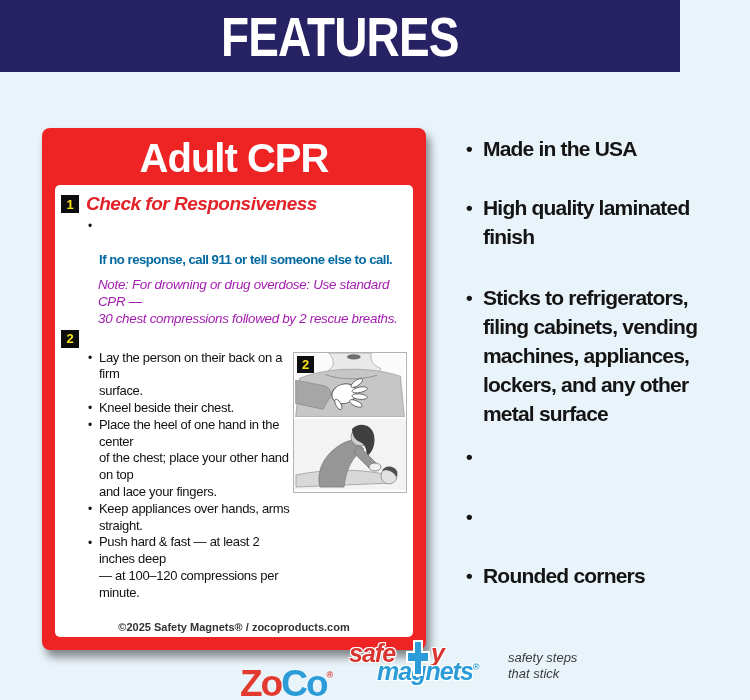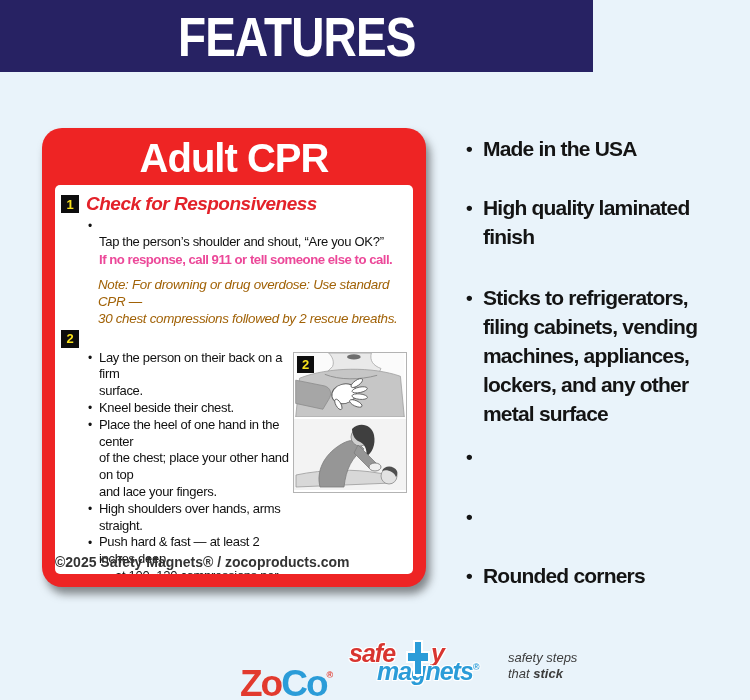--- a/index.html
+++ b/index.html
@@ -6,32 +6,32 @@
   html,body { width:750px; height:700px; overflow:hidden; }
   body {
     position:relative;
     background:#E9F3FA;
     font-family:"Liberation Sans", sans-serif;
     color:#141414;
   }
 
   
   .banner {
-    position:absolute; left:0; top:0; width:593px; height:72px;
+    position:absolute; left:0; top:0; width:680px; height:72px;
     background:#272263; display:flex; align-items:center; justify-content:center;
   }
   .banner-title {
     color:#ffffff; font-size:56px; font-weight:bold; letter-spacing:-1px;
     transform:scaleX(0.82); white-space:nowrap;
   }
 
   
   .card {
-    position:absolute; left:42px; top:128px; width:384px; height:459px;
-    background:#EE2424; border-radius:20px;
+    position:absolute; left:42px; top:128px; width:384px; height:522px;
+    background:#EE2424; border-radius:8px;
     box-shadow:4px 7px 9px rgba(25,25,25,0.5);
   }
   .card-title {
     height:57px; line-height:60px; text-align:center;
     color:#fff; font-size:40px; font-weight:bold; letter-spacing:-1px;
   }
   .panel {
     position:absolute; left:13px; right:13px; top:57px; bottom:13px;
     background:#fff; border-radius:5px; padding:5px 6px 4px 6px; overflow:hidden;
   }
@@ -42,38 +42,38 @@
     font-size:13px; font-weight:bold;
   }
   .sec-title { color:#E3222A; font-size:19px; font-weight:bold; letter-spacing:-0.5px; white-space:nowrap;font-style:italic; }
   .bullet-line {
     position:relative; padding-left:38px; font-size:13px; line-height:16.8px;
     letter-spacing:-0.3px; white-space:pre-line; color:#111;
   }
   .dot { position:absolute; left:27px; top:0.5px; font-size:12px; }
   .bold-line {
     padding-left:38px; font-weight:bold; font-size:13.2px; line-height:17px;
-    letter-spacing:-0.5px; white-space:nowrap; color:#ec4899;
+    letter-spacing:-0.5px; white-space:nowrap; color:#0369a1;
   }
   .note {
     padding-left:37px; font-style:italic; font-size:13.4px; line-height:17px;
-    letter-spacing:-0.3px; white-space:pre-line; margin:8px 0 0 0; color:#a16207;
+    letter-spacing:-0.3px; white-space:pre-line; margin:8px 0 0 0; color:#a21caf;
   }
   .sec2-row { display:flex; margin-top:1px; }
   .sec2-left { width:244px; }
   .img-box {
     position:relative; width:114px; height:141px; margin-top:2px;
     border:1px solid #b3b3b3; background:#fff; flex:0 0 114px;
   }
   .img-badge { position:absolute; left:3px; top:3px; z-index:2; width:17px; height:17px; }
   .illu { display:block; }
   .illu-top { border-bottom:2px solid #fff; }
   .fineprint {
-    position:absolute; left:0; right:0; bottom:4px; 
-    font-size:14px; font-weight:bold; color:#333; letter-spacing:0;
+    position:absolute; left:0; right:0; bottom:4px; text-align:center;
+    font-size:11px; font-weight:bold; color:#333; letter-spacing:0;
   }
 
   
   .features { position:absolute; left:466px; top:0; width:286px; height:700px; }
   .feat {
     position:absolute; padding-left:17px; width:284px;
     font-size:21px; font-weight:bold; color:#141414;
     line-height:29px; letter-spacing:-0.8px; white-space:pre-line;
   }
   .feat .dot2 { position:absolute; left:0; top:0; font-size:19px; }
@@ -93,56 +93,56 @@
   .sm-word { position:absolute; font-size:25px; font-weight:bold; letter-spacing:-1px; white-space:nowrap; }
   .sm-safe { left:0; top:-2px; color:#D83530; }
   .sm-y { left:82px; top:-2px; color:#D83530; }
   .sm-cross { position:absolute; left:57px; top:-1px; z-index:1; }
   .sm-magnets { left:28px; top:16px; color:#2B9CD8; }
   .sm-reg { font-size:9px; vertical-align:10px; letter-spacing:0; }
   .sm-tagline {
     position:absolute; left:508px; top:650px; width:110px; text-align:left;
     font-style:italic; font-size:13px; color:#3c3c3c; line-height:16px; white-space:pre-line;
   }
-  .sm-tagline b { font-weight:bold; }
+  .sm-tagline b { font-weight:normal; }
 </style>
 </head>
 <body>
 
 <div class="banner">
   <div class="banner-title">FEATURES</div>
 </div>
 
 <div class="card">
   <div class="card-title">Adult CPR</div>
   <div class="panel">
 
     <div class="sec-head">
       <span class="badge">1</span>
       <span class="sec-title">Check for Responsiveness</span>
     </div>
     <div class="bullet-line">
-      <span class="dot">•</span><span>Tap the person’s shoulder and shout,  “Are you OK?”</span>
+      <span class="dot">•</span>
     </div>
     <div class="bold-line">If no response, call 911 or tell someone else to call.</div>
     <div class="note">Note: For drowning or drug overdose: Use standard CPR —
 30 chest compressions followed by 2 rescue breaths.</div>
 
     <div class="sec-head">
       <span class="badge">2</span>
     </div>
     <div class="sec2-row">
       <div class="sec2-left">
         <div class="bullet-line"><span class="dot">•</span><span>Lay the person on their back on a firm
 surface.</span></div>
         <div class="bullet-line"><span class="dot">•</span><span>Kneel beside their chest.</span></div>
         <div class="bullet-line"><span class="dot">•</span><span>Place the heel of one hand in the center
 of the chest; place your other hand on top
 and lace your fingers.</span></div>
-        <div class="bullet-line"><span class="dot">•</span><span>High shoulders over hands, arms straight.</span></div>
+        <div class="bullet-line"><span class="dot">•</span><span>Keep appliances over hands, arms straight.</span></div>
         <div class="bullet-line"><span class="dot">•</span><span>Push hard &amp; fast — at least 2 inches deep
 — at 100–120 compressions per minute.</span></div>
       </div>
       <div class="img-box">
         <span class="badge img-badge">2</span>
         <svg class="illu illu-top" width="112" height="66" viewBox="0 0 112 66">
           <rect width="112" height="66" fill="#fbfbfb"></rect>
           <path d="M34 0 L78 0 C76 8 80 13 88 16 L84 24 C62 30 44 28 30 22 L38 14 C40 9 38 4 34 0 Z" fill="#e9e9e9" stroke="#a5a5a5" stroke-width="0.8"></path>
           <ellipse cx="60" cy="4" rx="7" ry="2.6" fill="#6e6e6e"></ellipse>
           <path d="M4 26 C34 14 80 14 108 24 L112 66 L0 66 Z" fill="#c6c6c6" stroke="#9c9c9c" stroke-width="0.8"></path>

